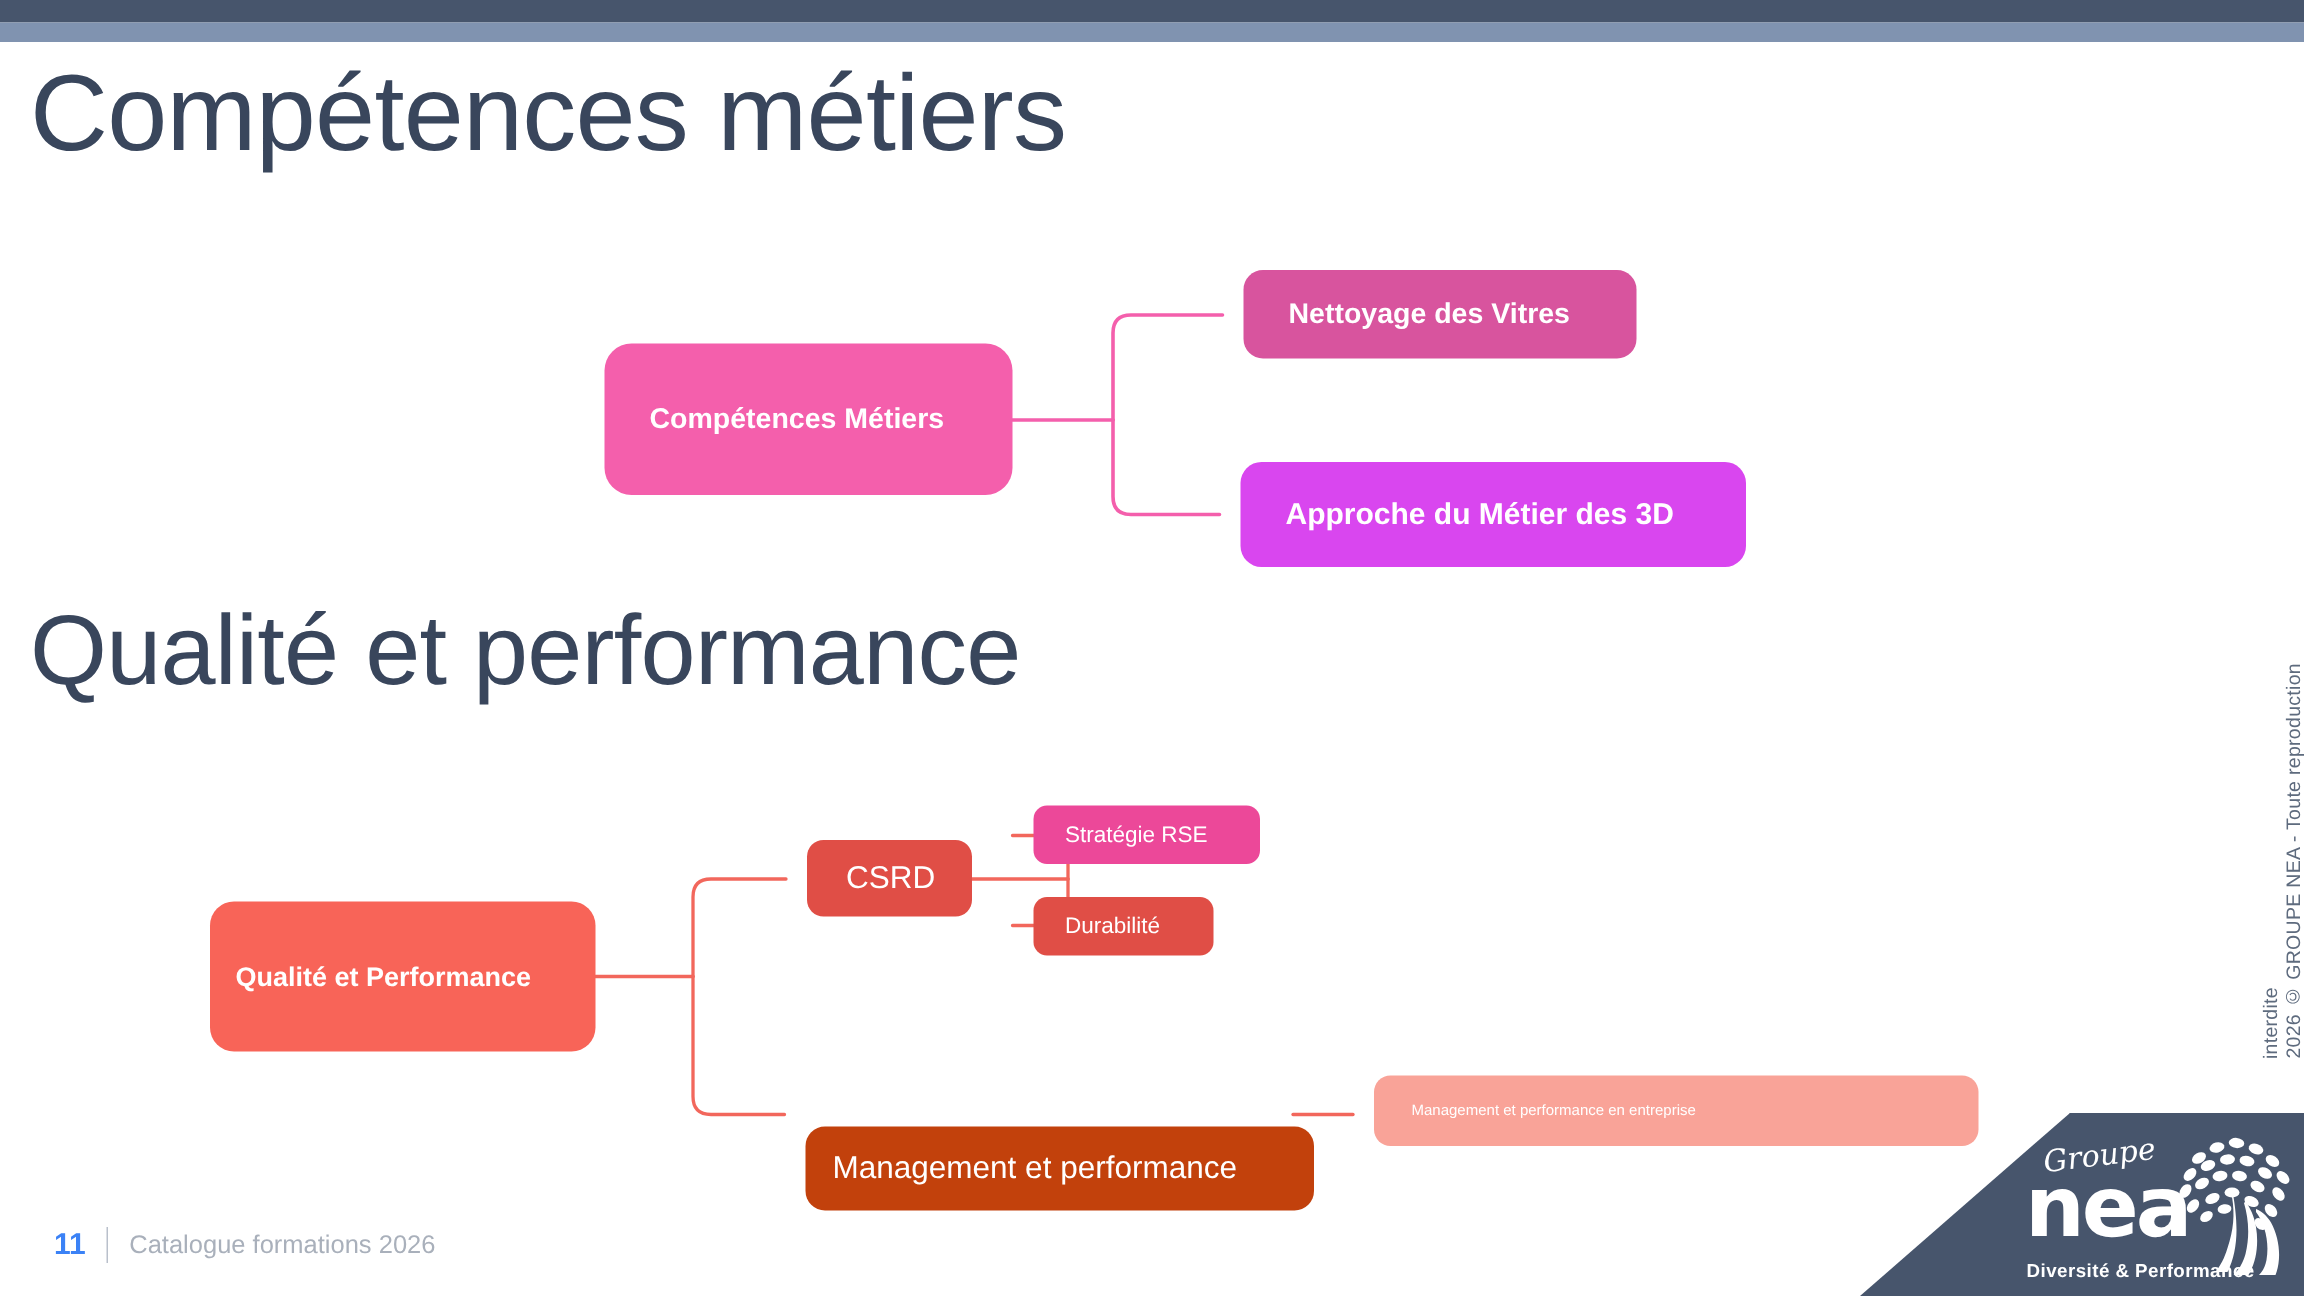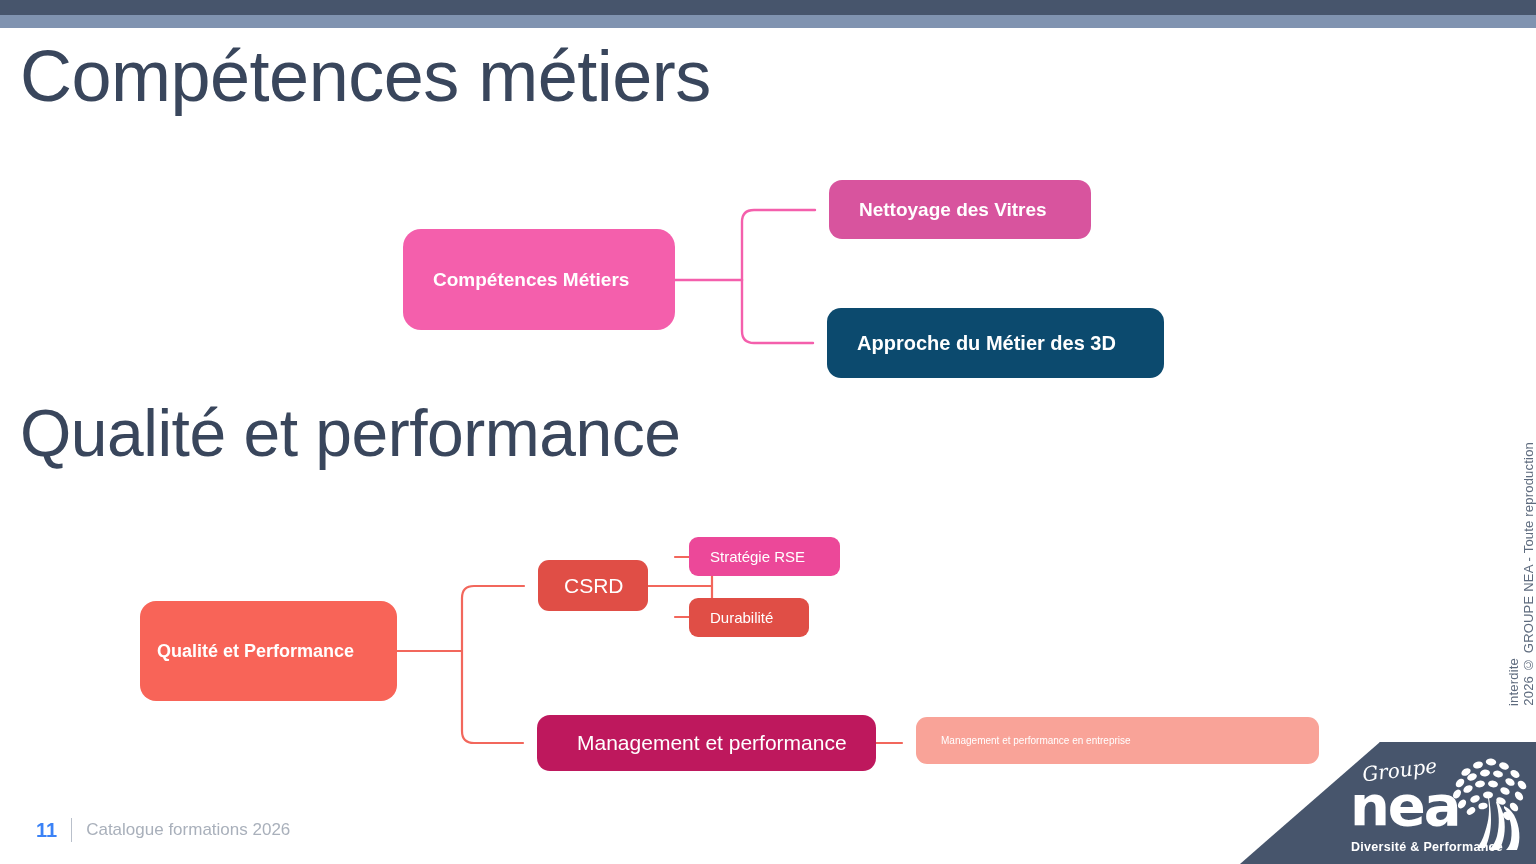--- a/index.html
+++ b/index.html
@@ -81,21 +81,21 @@
     width: 262px; height: 59px;
     background: #D8549E;
     border-radius: 13px;
     font-size: 19px;
     font-weight: bold;
     padding-left: 30px;
   }
   #node-approche-3d {
     left: 813px; top: 308px;
     width: 337px; height: 70px;
-    background: #0c4a6e;
+    background: #d946ef;
     border-radius: 14px;
     font-size: 20px;
     font-weight: bold;
     padding-left: 30px;
   }
 
   
   #node-qualite-performance {
     left: 126px; top: 601px;
     width: 257px; height: 100px;
@@ -126,27 +126,27 @@
   #node-durabilite {
     left: 675px; top: 598px;
     width: 120px; height: 39px;
     background: #E04E46;
     border-radius: 9px;
     font-size: 15px;
     font-weight: 400;
     padding-left: 21px;
   }
   #node-management-performance {
-    left: 523px; top: 715px;
+    left: 523px; top: 751px;
     width: 339px; height: 56px;
-    background: #be185d;
+    background: #c2410c;
     border-radius: 13px;
     font-size: 21px;
     font-weight: 400;
-    padding-left: 40px;
+    padding-left: 18px;
   }
   #node-management-entreprise {
     left: 902px; top: 717px;
     width: 403px; height: 47px;
     background: #F9A398;
     border-radius: 11px;
     font-size: 10px;
     font-weight: 400;
     padding-left: 25px;
   }

